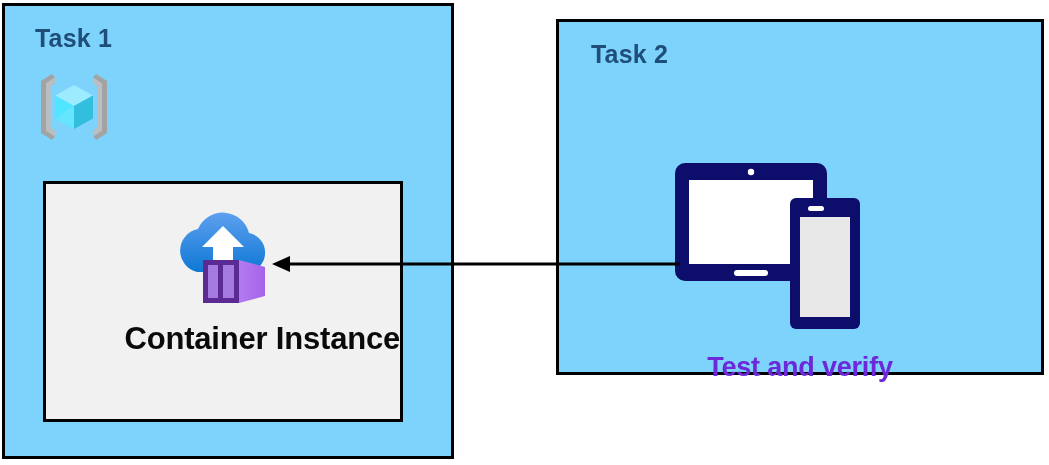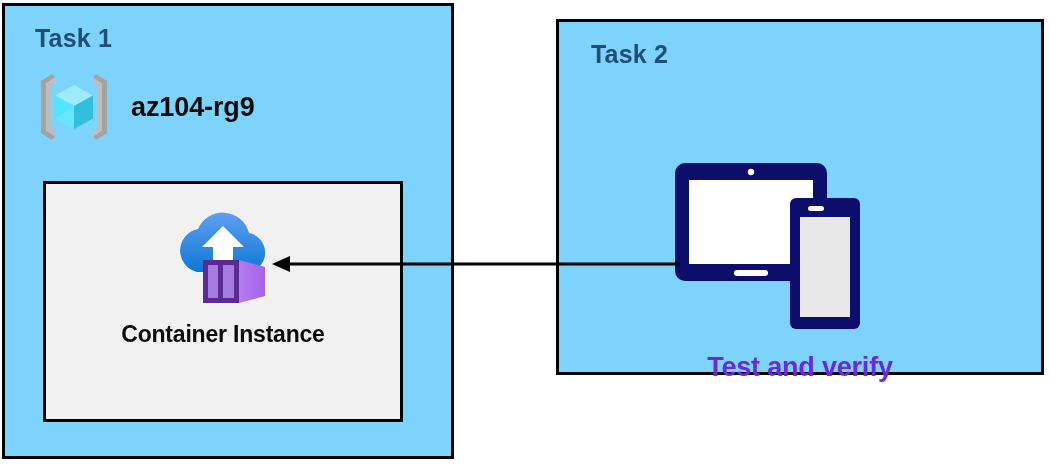--- a/index.html
+++ b/index.html
@@ -94,22 +94,22 @@
     top: 18px;
     width: 100px;
     height: 103px;
     display: block;
   }
   #container-instance-label {
     position: absolute;
     left: 0;
     right: 0;
     top: 137px;
-    text-align: center;
-    font-size: 23px;
+    text-align: right;
+    font-size: 31px;
     font-weight: bold;
     color: #0a0a0a;
     letter-spacing: -0.2px;
     white-space: nowrap;
   }
 
   
   #devices-icon {
     position: absolute;
     left: 672px;
@@ -169,21 +169,20 @@
 
         <polygon points="20,27.5 39,38 39,61 20,50.5" fill="#50E6FF"></polygon>
 
         <polygon points="58,27.5 39,38 39,61 58,50.5" fill="#32BEDD"></polygon>
 
         <polygon points="20,50.5 39,61 20,61" fill="#9CEBFF" opacity="0"></polygon>
         <polygon points="39,38 58,27.5 58,38.5 39,49" fill="#32BEDD" opacity="0.0"></polygon>
         <polygon points="20,50.5 39,61 39,38" fill="#79E3FF" opacity="0.55"></polygon>
       </svg>
 
-      <div id="resource-group-name">az104-rg9</div>
     </div>
 
     <div id="container-instance-box">
 
       <svg id="container-instance-icon" viewBox="0 0 100 103">
         <defs>
           <linearGradient id="cloudGrad" x1="0" y1="0" x2="0" y2="1">
             <stop offset="0%" stop-color="#5EA0EF"></stop>
             <stop offset="100%" stop-color="#0E78D4"></stop>
           </linearGradient>

